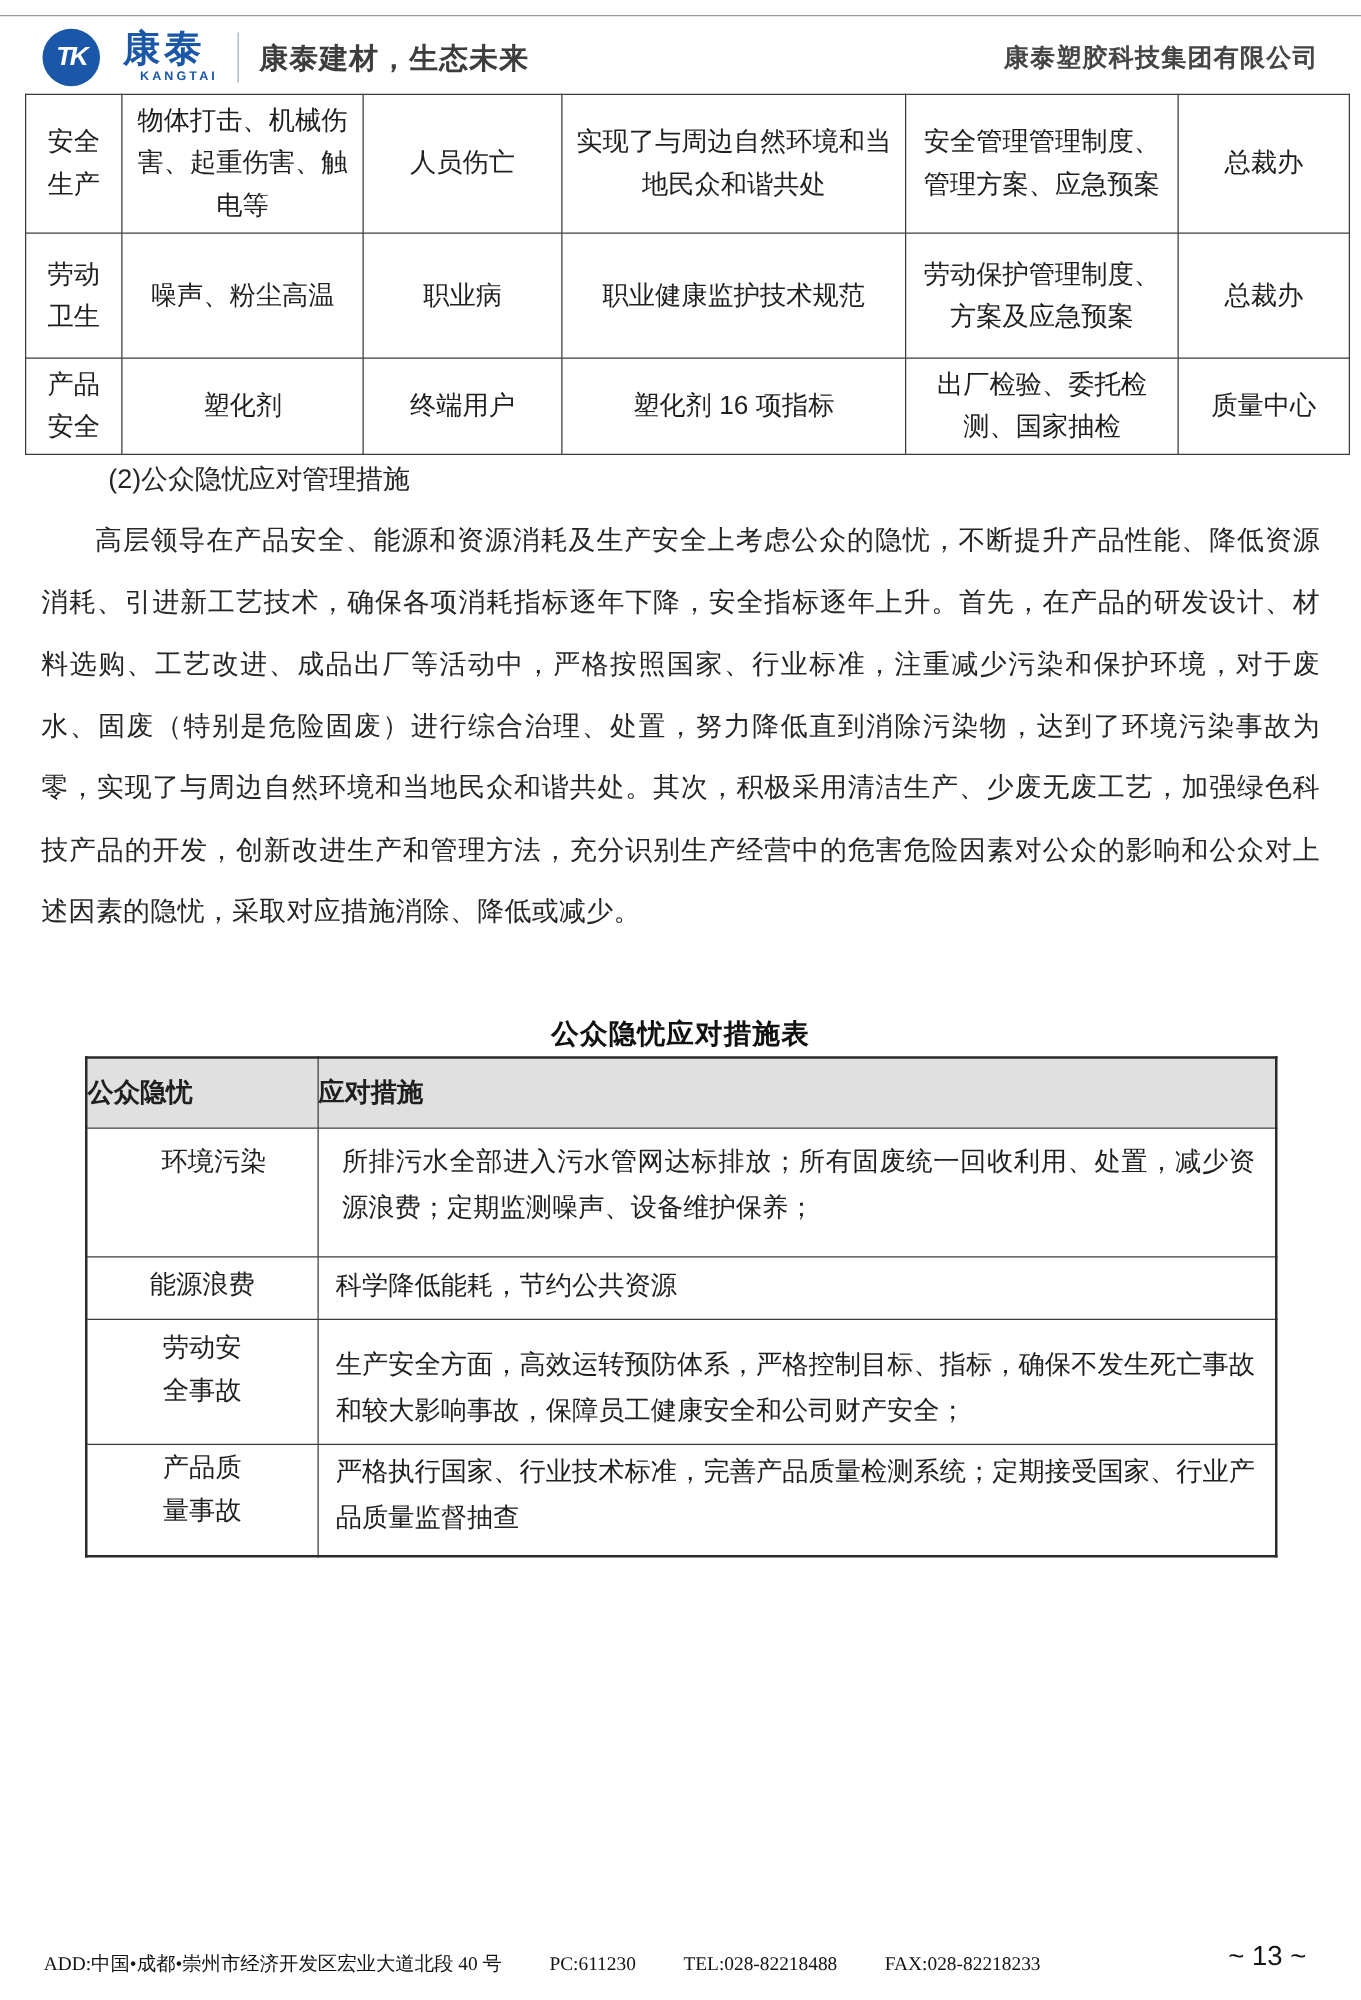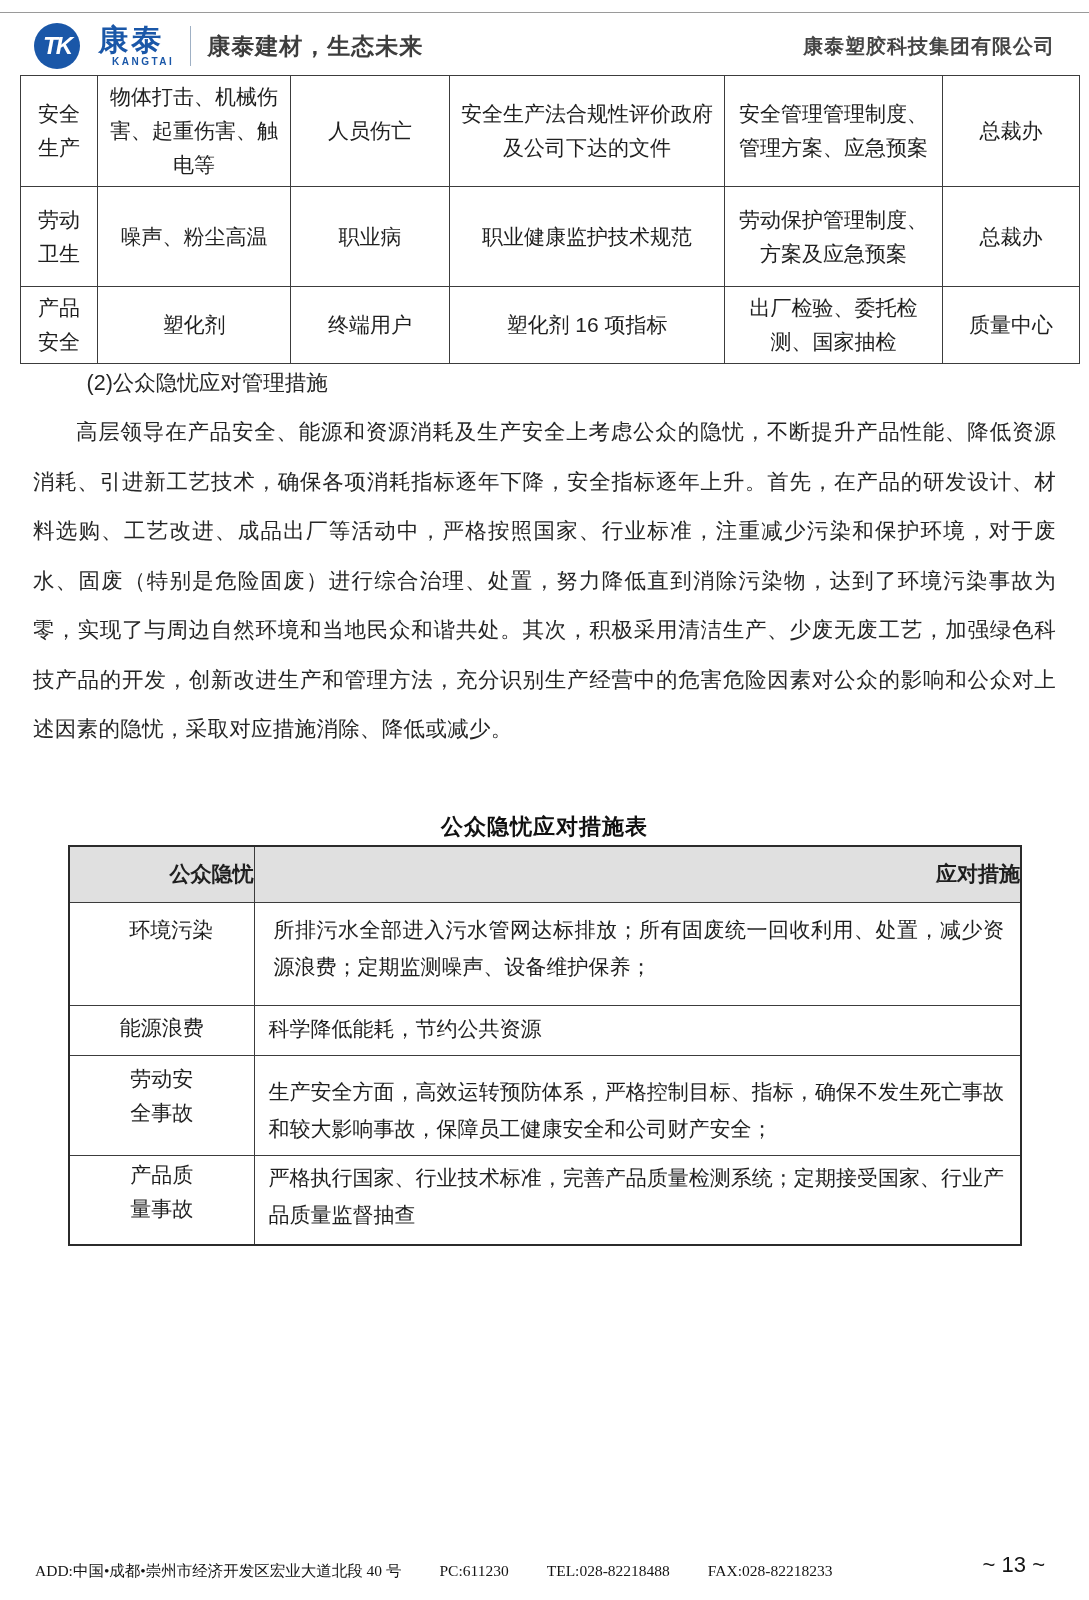--- a/index.html
+++ b/index.html
@@ -14,21 +14,21 @@
     overflow:hidden;
   }
   .page-topline { position:absolute; top:12px; left:0; width:100%; height:1px; background:#9a9a9a; }
 
   
   .header { position:absolute; top:20px; left:34px; right:34px; height:52px;
             display:flex; align-items:center; justify-content:space-between; }
   .logo-wrap { display:flex; align-items:center; }
   .logo-circle { width:46px; height:46px; border-radius:50%; background:#1a57a8;
                  display:flex; align-items:center; justify-content:center; }
-  .logo-circle span { color:#fff; font-weight:bold; font-style:italic; font-size:24px; letter-spacing:-2px; }
+  .logo-circle span { color:#fff; font-weight:bold; font-style:italic; font-size:21px; letter-spacing:-2px; }
   .brand-col { margin-left:8px; display:flex; flex-direction:column; align-items:center; line-height:1; }
   .brand-cn { color:#1a57a8; font-weight:bold; font-size:30px; letter-spacing:3px; }
   .brand-en { color:#1a57a8; font-weight:bold; font-size:10px; letter-spacing:2.5px; margin-top:2px;margin-left:24px; }
   .logo-divider { width:1px; height:40px; background:#9fb0c4; margin:0 16px; }
   .tagline { font-size:23px; font-weight:bold; color:#3d3d3d; letter-spacing:1px; }
   .company-name { font-size:20px; font-weight:bold; color:#454545; letter-spacing:1px; }
 
   
   table { border-collapse:collapse; }
   .risk-table { position:absolute; top:75px; left:20px; width:1049px; table-layout:fixed; }
@@ -48,21 +48,21 @@
                     font-size:21.5px; line-height:49.5px; text-align:justify; text-justify:inter-ideograph;
                     text-indent:2em; color:#262626; letter-spacing:0.3px; }
 
   
   .table-title { position:absolute; top:812px; left:0; width:100%; text-align:center;
                  font-size:22px; font-weight:bold; color:#111; letter-spacing:1px; }
   .measures-table { position:absolute; top:845px; left:68px; width:954px; table-layout:fixed;
                     border:2px solid #2b2b2b; }
   .measures-table th, .measures-table td { border:1px solid #3c3c3c; font-size:21px; color:#1f1f1f;
                     vertical-align:top; }
-  .measures-table th { background:#e0e0e0; font-weight:bold; text-align:right;
+  .measures-table th { background:#e0e0e0; font-weight:bold; text-align:left;
                     height:56px; vertical-align:middle; }
   .measures-table .colA { width:185px; }
   .measures-table td.concern { text-align:center; padding-top:10px; line-height:34px; }
   .measures-table td.measure { text-align:justify; text-justify:inter-ideograph;
                     padding:8px 16px 8px 14px; line-height:37px; }
   .measures-table tr.m1 td { height:103px;padding-left:19px; }
   .measures-table tr.m2 td { height:44px; }
   .measures-table tr.m2 td.concern { padding-top:5px;margin-top:32px; }
   .measures-table tr.m2 td.measure { padding-top:4px; }
   .measures-table tr.m3 td { height:77px; }
@@ -100,21 +100,21 @@
     <span class="company-name">康泰塑胶科技集团有限公司</span>
   </div>
 
   <table class="risk-table">
     <tbody>
       <tr class="r1">
         <td class="c1 pre">安全
 生产</td>
         <td class="c2 just">物体打击、机械伤害、起重伤害、触电等</td>
         <td class="c3">人员伤亡</td>
-        <td class="c4">安全生产法合规性评价政府及公司下达的文件</td>
+        <td class="c4">实现了与周边自然环境和当地民众和谐共处</td>
         <td class="c5">安全管理管理制度、管理方案、应急预案</td>
         <td class="c6">总裁办</td>
       </tr>
       <tr class="r2">
         <td class="c1 pre">劳动
 卫生</td>
         <td class="c2">噪声、粉尘高温</td>
         <td class="c3">职业病</td>
         <td class="c4">职业健康监护技术规范</td>
         <td class="c5">劳动保护管理制度、方案及应急预案</td>

